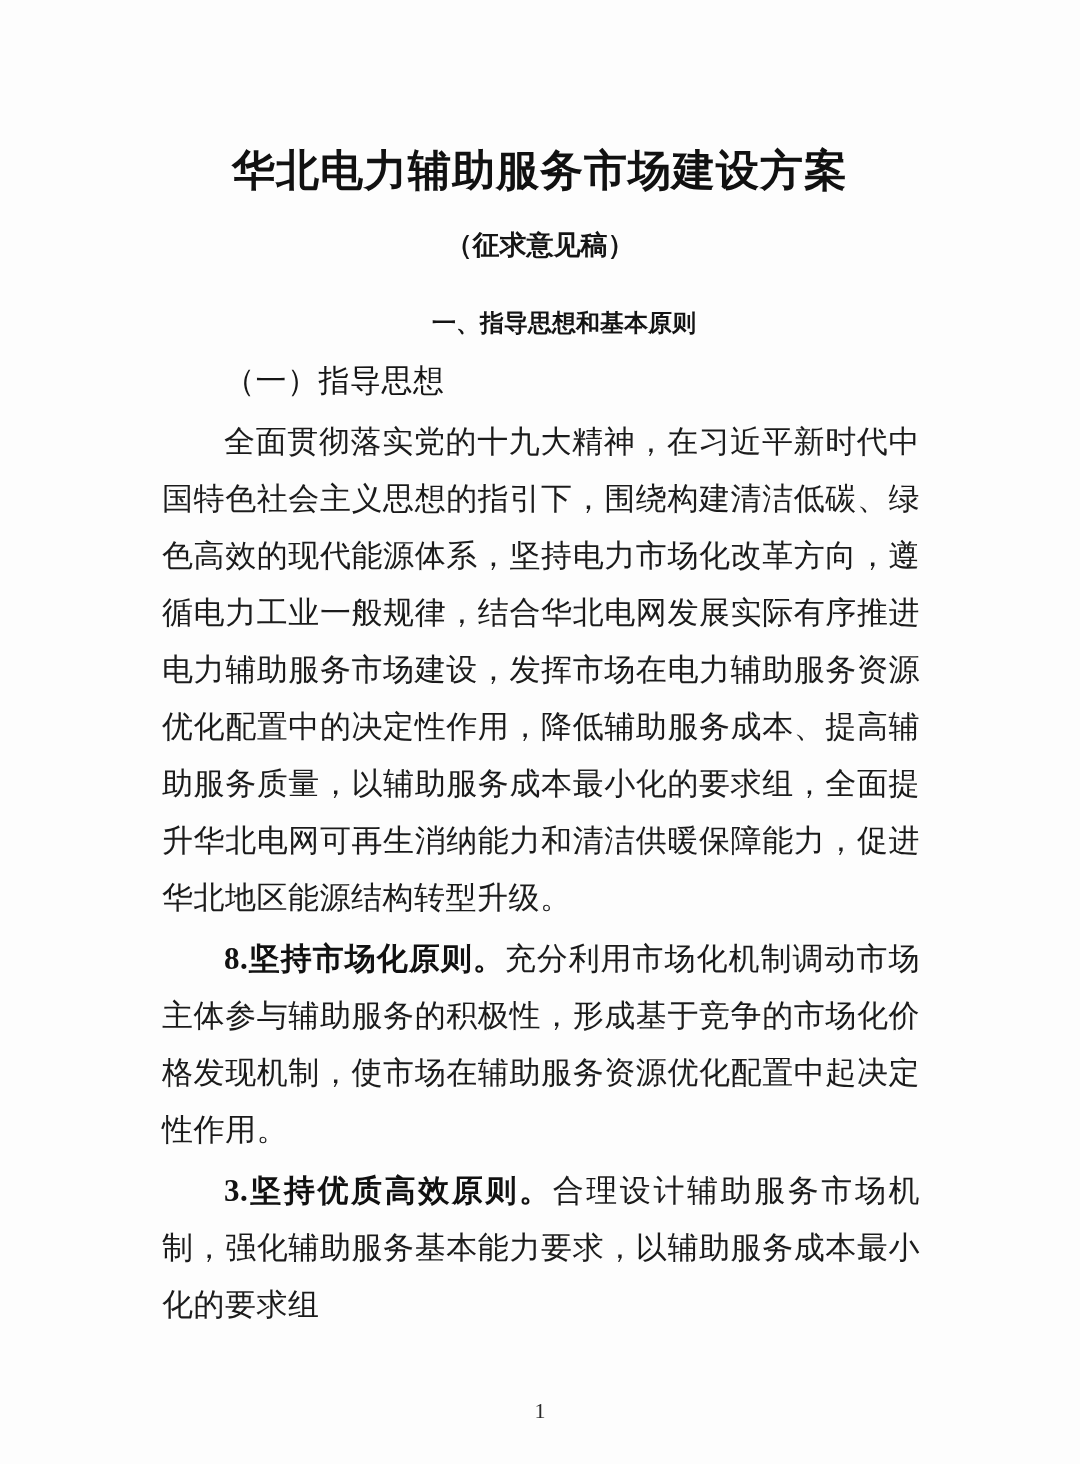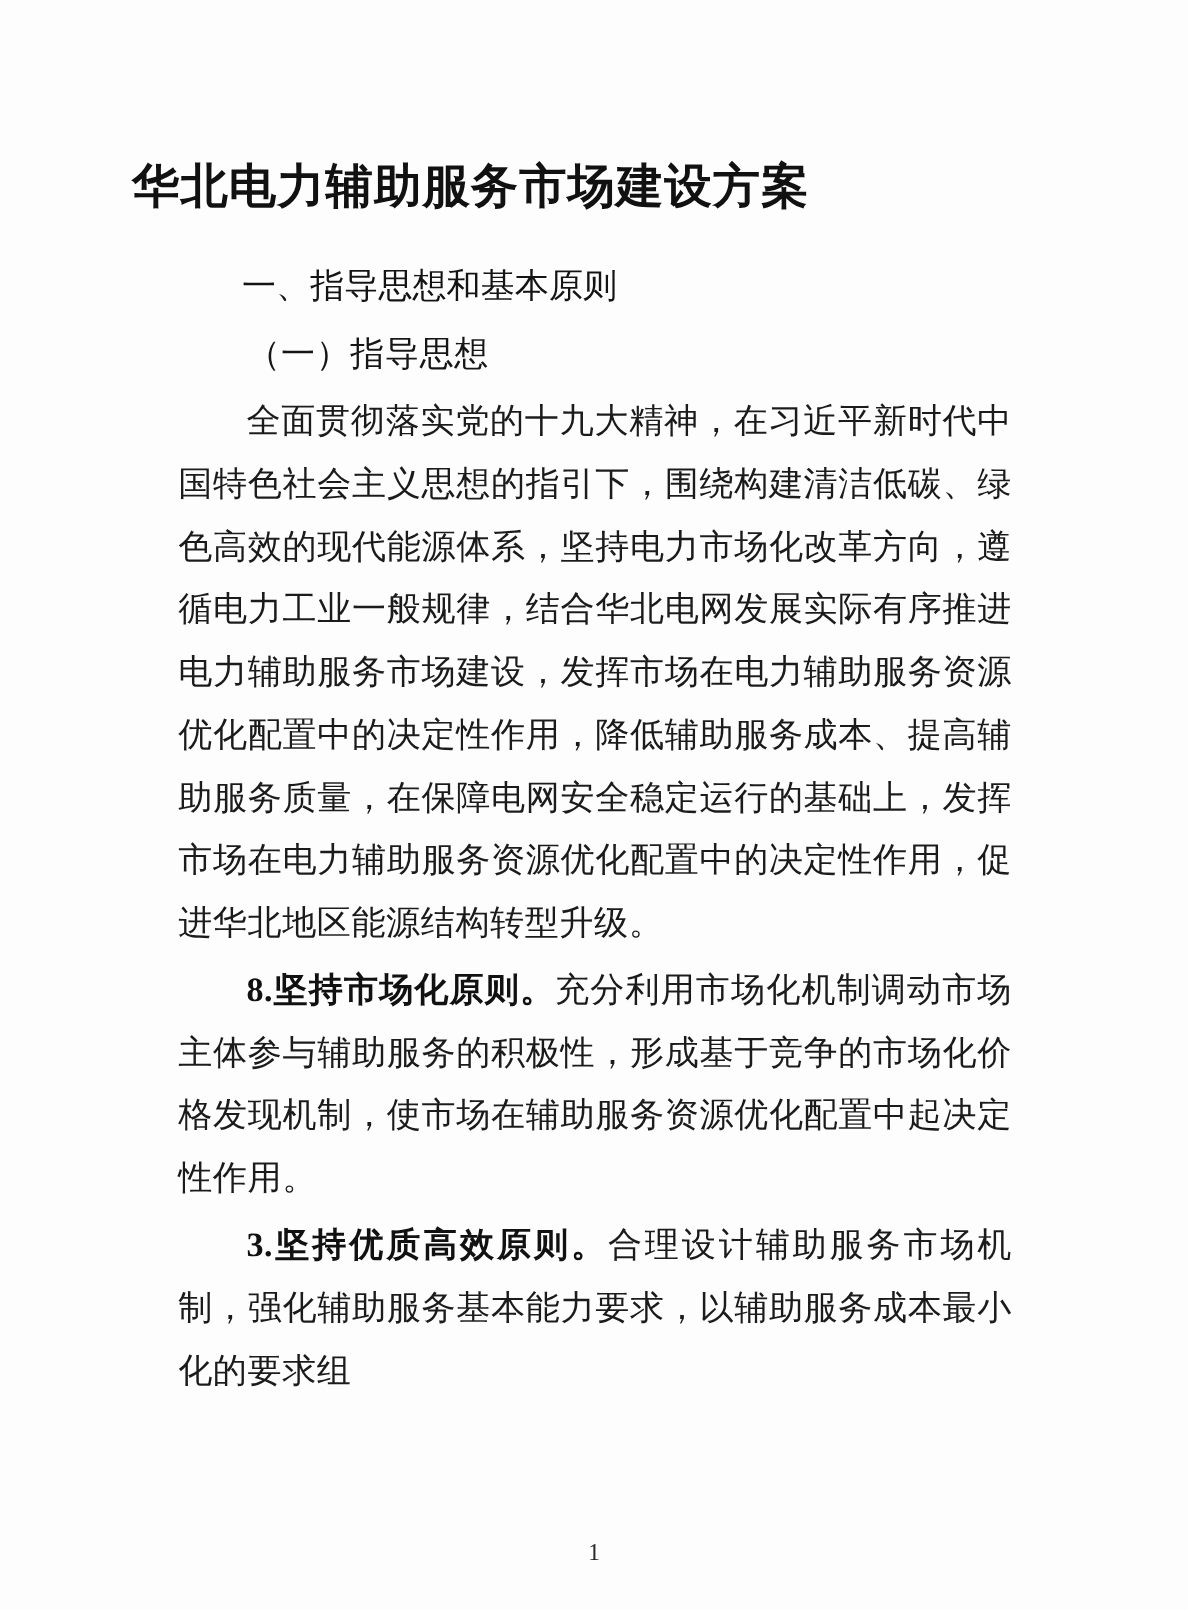--- a/index.html
+++ b/index.html
@@ -8,42 +8,43 @@
     width: 1080px;
     height: 1464px;
     margin: 0 auto;
     background: #fdfdfd;
     overflow: hidden;
     color: #1b1b1b;
     font-family: "Liberation Serif", "DejaVu Serif", serif;
   }
   .doc-title {
     margin: 146px 120px 0 120px;
-    text-align: left;
+    text-align: center;
     font-size: 43px;
     font-weight: bold;
     letter-spacing: 1px;
     line-height: 1.15;
     color: #111111;
   }
   .doc-subtitle {
     margin: 32px 120px 0 120px;
     text-align: center;
     font-size: 27px;
     font-weight: bold;
     color: #151515;
   }
   .section-heading {
     margin: 46px 158px 0 158px;
     text-indent: 2em;
     font-family: "Liberation Sans", "DejaVu Sans", sans-serif;
-    font-size: 31px;
-    font-weight: normal;
+    font-size: 24px;
+    font-weight: bold;
     color: #141414;
     line-height: 1.2;
+    text-align: center;
   }
   .doc-body {
     margin: 14px 156px 0 158px;
     text-align: justify;
   }
   .doc-body p {
     margin: 4px;
     text-indent: 2em;
     font-size: 31px;
     line-height: 57px;
@@ -67,24 +68,25 @@
     font-size: 22px;
     color: #2a2a2a;
   }
 </style>
 </head>
 <body>
 
 <div class="page">
   <h1 class="doc-title">华北电力辅助服务市场建设方案</h1>
 
+  <div class="doc-subtitle">（征求意见稿）</div>
 
   <div class="section-heading">一、指导思想和基本原则</div>
 
   <div class="doc-body" id="doc-body">
       <p class="subheading"><span>（一）指导思想</span></p>
-      <p class="paragraph"><span>全面贯彻落实党的十九大精神，在习近平新时代中国特色社会主义思想的指引下，围绕构建清洁低碳、绿色高效的现代能源体系，坚持电力市场化改革方向，遵循电力工业一般规律，结合华北电网发展实际有序推进电力辅助服务市场建设，发挥市场在电力辅助服务资源优化配置中的决定性作用，降低辅助服务成本、提高辅助服务质量，在保障电网安全稳定运行的基础上，发挥市场在电力辅助服务资源优化配置中的决定性作用，促进华北地区能源结构转型升级。</span></p>
+      <p class="paragraph"><span>全面贯彻落实党的十九大精神，在习近平新时代中国特色社会主义思想的指引下，围绕构建清洁低碳、绿色高效的现代能源体系，坚持电力市场化改革方向，遵循电力工业一般规律，结合华北电网发展实际有序推进电力辅助服务市场建设，发挥市场在电力辅助服务资源优化配置中的决定性作用，降低辅助服务成本、提高辅助服务质量，以辅助服务成本最小化的要求组，全面提升华北电网可再生消纳能力和清洁供暖保障能力，促进华北地区能源结构转型升级。</span></p>
       <p class="paragraph"><span class="lead">8.坚持市场化原则。</span><span>充分利用市场化机制调动市场主体参与辅助服务的积极性，形成基于竞争的市场化价格发现机制，使市场在辅助服务资源优化配置中起决定性作用。</span></p>
       <p class="paragraph"><span class="lead">3.坚持优质高效原则。</span><span>合理设计辅助服务市场机制，强化辅助服务基本能力要求，以辅助服务成本最小化的要求组</span></p>
     </div>
 
   <div class="page-number">1</div>
 </div>
 
 </body></html>

